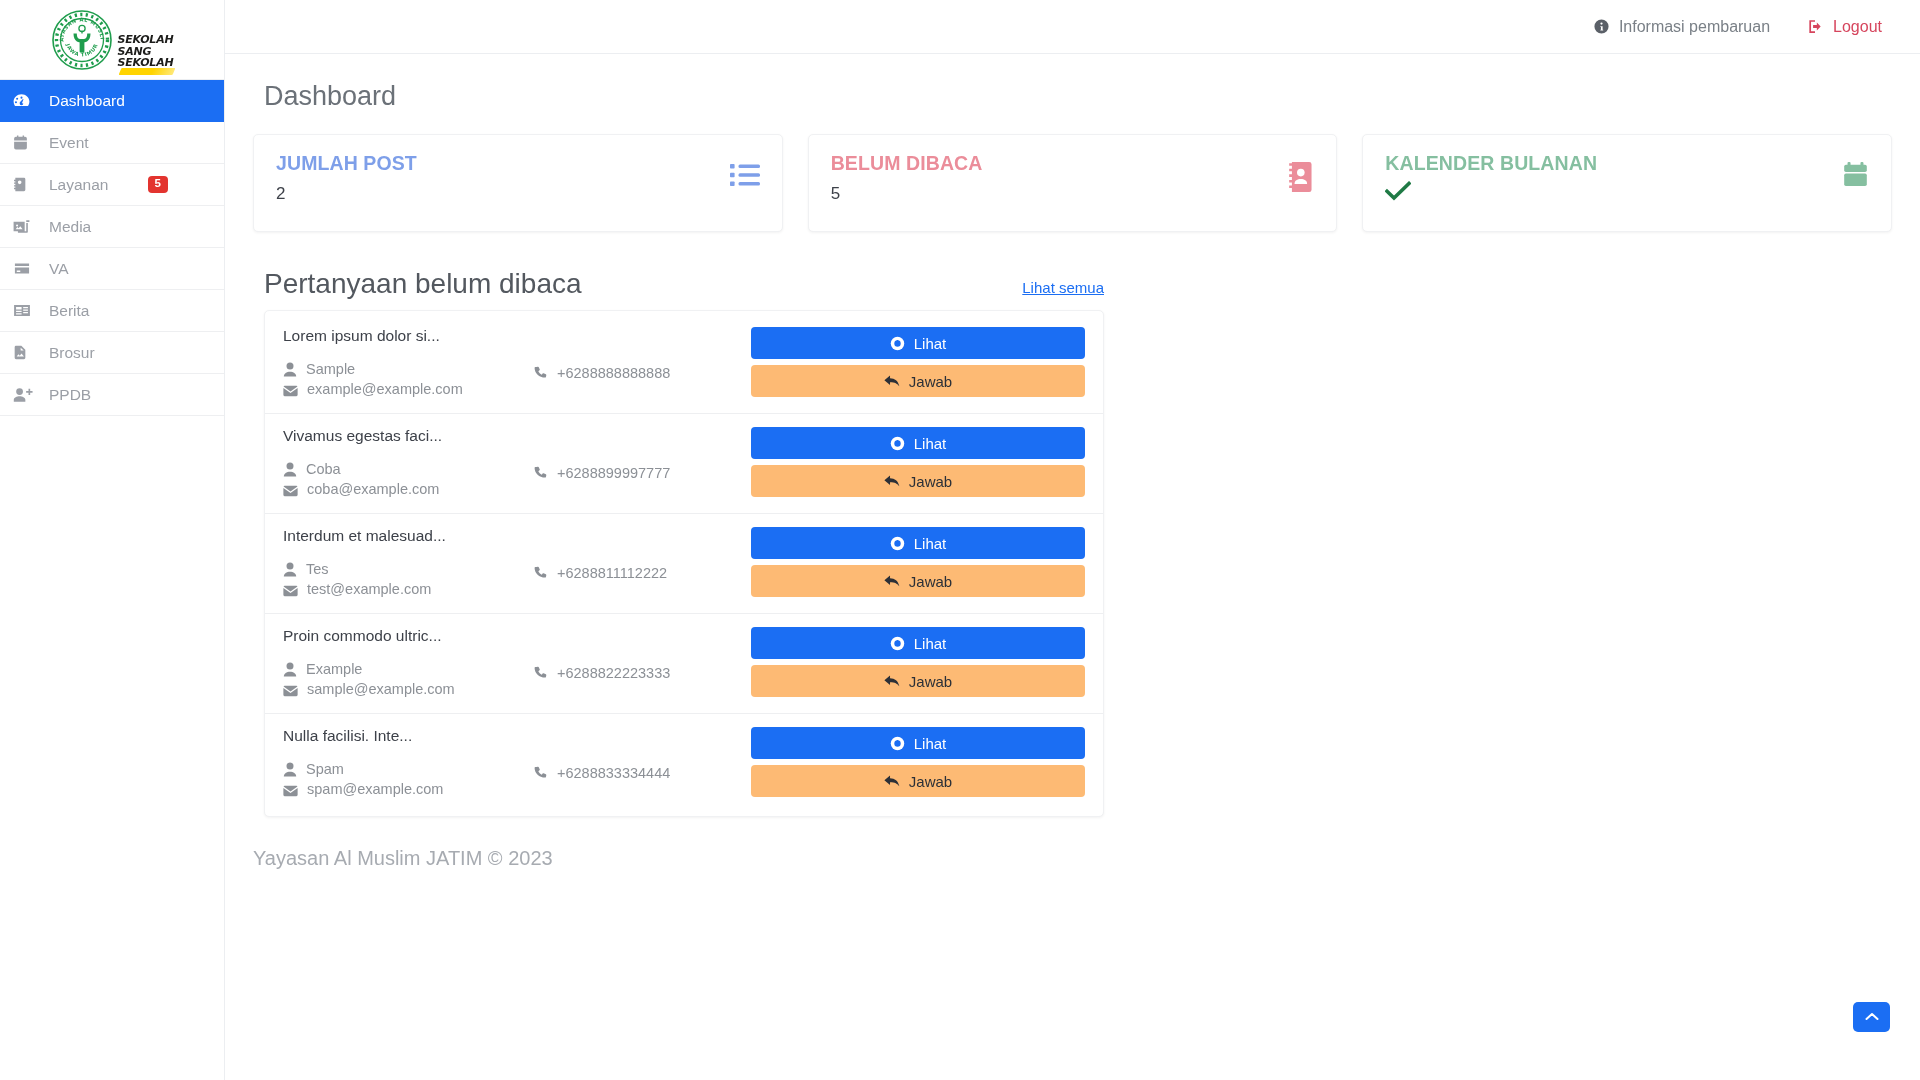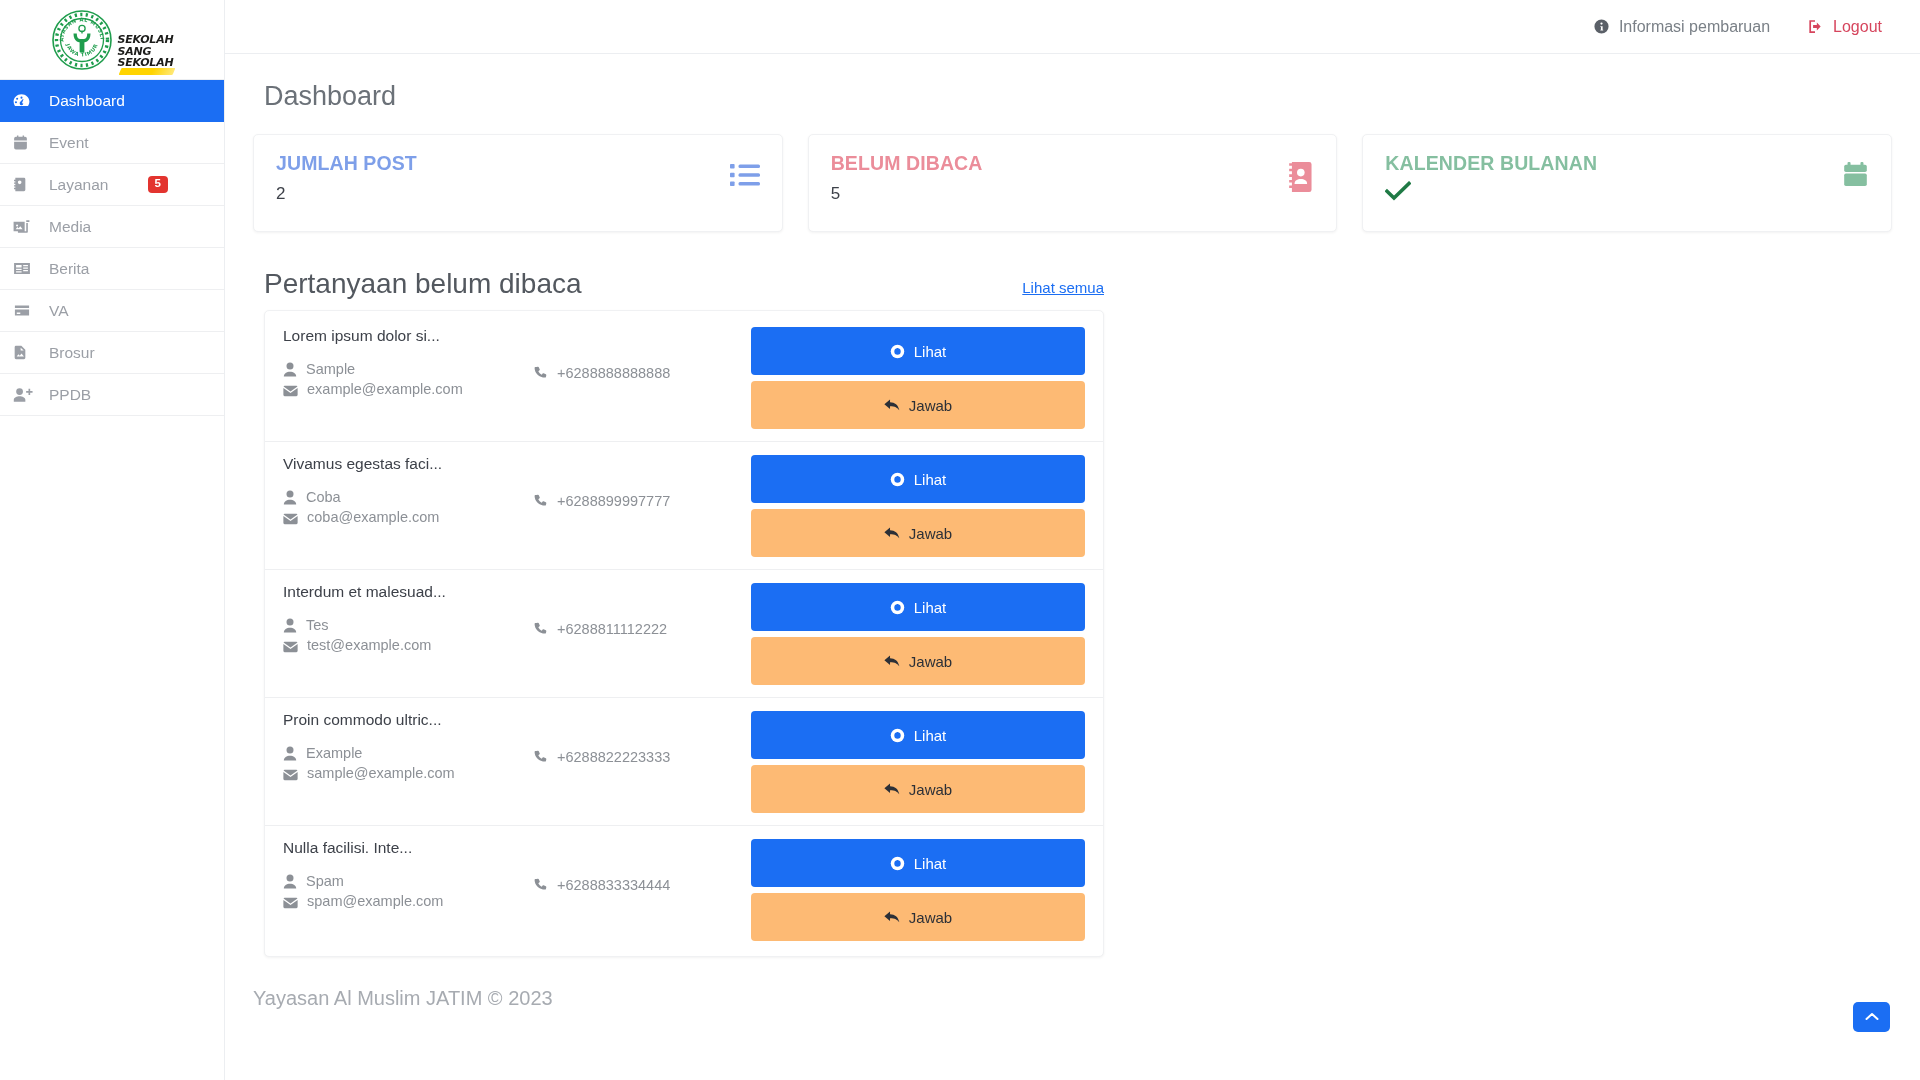--- a/index.html
+++ b/index.html
@@ -138,21 +138,21 @@
     border-bottom: 1px solid #eeeff1;
   }
   .q-row:last-child { border-bottom: none; }
   .q-left { flex: 0 0 250px; }
   .q-title { font-size: 15.5px; color: #3d4149; margin-bottom: 16px; }
   .q-meta { display: flex; align-items: flex-end; gap: 9px; font-size: 14.5px; color: #8c9096; margin-bottom: 4px; }
   .q-meta svg { display: block; flex: 0 0 auto; }
   .q-mid { flex: 0 0 200px; padding-top: 38px; }
   .q-actions { flex: 1; display: flex; flex-direction: column; align-items: stretch; gap: 6px; padding-left: 18px; }
   .btn {
-    height: 48px; border-radius: 4px;
+    height: 32px; border-radius: 4px;
     display: flex; align-items: center; justify-content: center; gap: 9px;
     font-size: 15px; cursor: pointer; border: none;
     font-family: "Liberation Sans", sans-serif;
   }
   .btn-view { background: #1b6ef3; color: #ffffff; }
   .btn-reply { background: #fdba74; color: #2c3037; }
   .btn svg { display: block; }
 
   .footer {
     text-align: left;
@@ -240,34 +240,34 @@
       <span class="nav-icon">
         <svg width="19" height="19" viewBox="0 0 24 24">
             <path d="M2 6h14v12H2V6zm2.6 9.4h8.8l-2.9-3.8-2.2 2.7-1.5-1.8-2.2 2.9zM6.4 9.5a1.3 1.3 0 1 0 0 2.6 1.3 1.3 0 0 0 0-2.6zM18 7.5h2V19a1 1 0 0 1-1 1H7.5v-2H18V7.5zM18 4h4v2.2h-4V4z"></path>
           </svg>
       </span>
       <span class="nav-label">Media</span>
     </li>
 
     <li class="nav-item">
       <span class="nav-icon">
+        <svg width="20" height="17" viewBox="0 0 24 24">
+            <path d="M2 5h20v3.6H2V5zm0 5.6h20V19H2v-8.4zm2.6 4.1v2.4h5v-2.4h-5z"></path>
+          </svg>
+      </span>
+      <span class="nav-label">VA</span>
+    </li>
+
+    <li class="nav-item">
+      <span class="nav-icon">
         <svg width="20" height="19" viewBox="0 0 24 24">
             <path d="M2 5h20v14H2V5zm2.5 2.5v3.2h7V7.5h-7zm0 4.8v1.6h7v-1.6h-7zm0 3.1v1.6h7v-1.6h-7zM13.5 7.5v1.7h6V7.5h-6zm0 3.1v1.7h6v-1.7h-6zm0 3.2v1.7h6v-1.7h-6z"></path>
           </svg>
       </span>
       <span class="nav-label">Berita</span>
-    </li>
-
-    <li class="nav-item">
-      <span class="nav-icon">
-        <svg width="20" height="17" viewBox="0 0 24 24">
-            <path d="M2 5h20v3.6H2V5zm0 5.6h20V19H2v-8.4zm2.6 4.1v2.4h5v-2.4h-5z"></path>
-          </svg>
-      </span>
-      <span class="nav-label">VA</span>
     </li>
 
     <li class="nav-item">
       <span class="nav-icon">
         <svg width="16" height="19" viewBox="0 0 24 24">
             <path d="M14 2H6a2 2 0 0 0-2 2v16a2 2 0 0 0 2 2h12a2 2 0 0 0 2-2V8l-6-6zm-1 2.8L17.6 9H13V4.8zM7 18l2.7-3.5 1.9 2.4 2.6-3.4L18 18H7z"></path>
           </svg>
       </span>
       <span class="nav-label">Brosur</span>
     </li>

